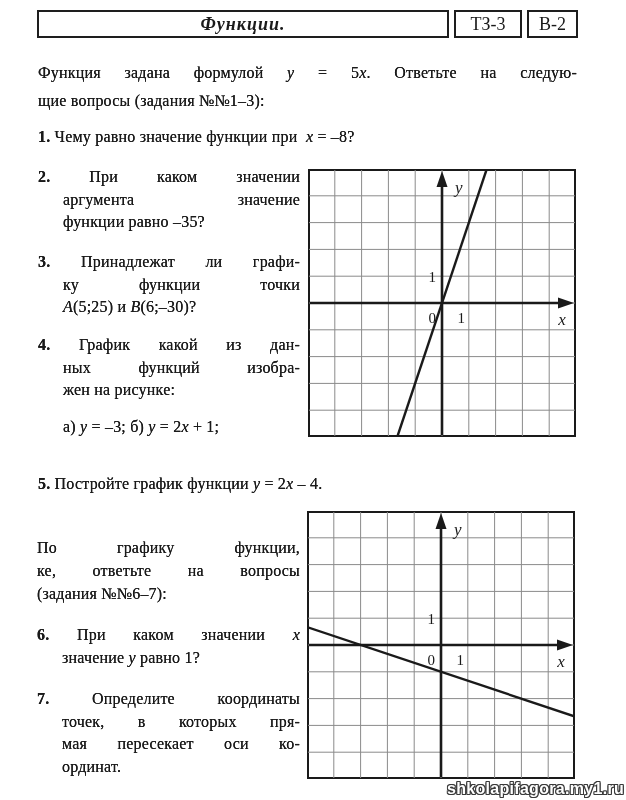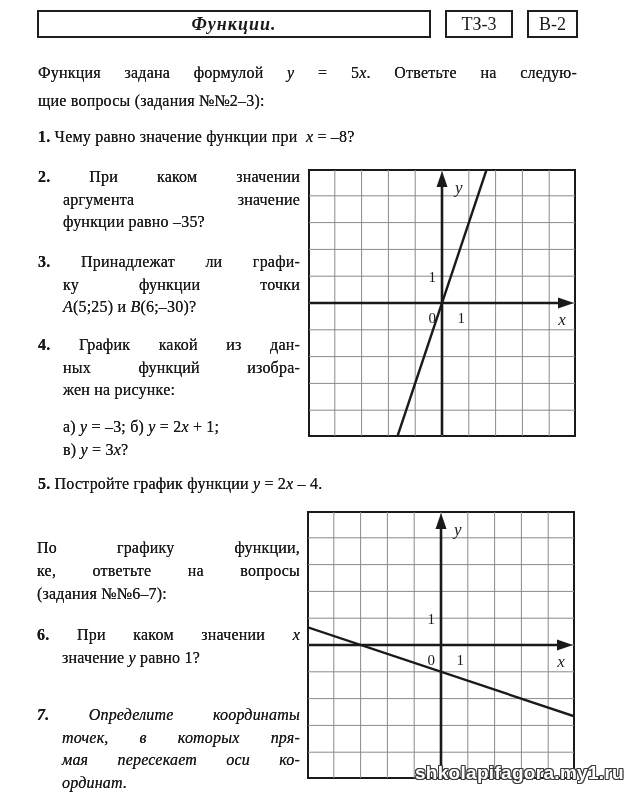--- a/index.html
+++ b/index.html
@@ -1,70 +1,70 @@
 <!DOCTYPE html>
 <html><head>
 <meta charset="utf-8">
 <style>
   html,body{margin:0;padding:0;background:#fff;}
   .page{
     position:relative;width:626px;height:800px;background:#ffffff;overflow:hidden;
     font-family:"Liberation Serif","DejaVu Serif",serif;color:#1a1a1a;
   }
   
-  .hdr{position:absolute;left:37px;top:10px;width:541px;height:28px;display:flex;gap:14px;}
+  .hdr{position:absolute;left:37px;top:10px;width:541px;height:28px;display:flex;gap:5px;}
   .hdr-box{border:2px solid #1e1e1e;background:#fff;display:flex;align-items:center;justify-content:center;font-size:18px;}
   .hdr-title{flex:1;font-style:italic;font-weight:bold;letter-spacing:1px;}
   .hdr-code1{width:64px;}
   .hdr-code2{width:47px;}
   
   .block{position:absolute;font-size:16px;line-height:22.5px;letter-spacing:0.2px;
          text-shadow:0 0 0.6px #1a1a1a;}
   .tl{white-space:normal;}
   .tl.j{text-align:justify;text-align-last:justify;}
   .num .tl + .tl{padding-left:25px;}
   #b-intro {left:38px;top:59px;width:539px;line-height:27.5px;}
   #b-q1    {left:38px;top:126px;width:539px;}
   #b-q2    {left:38px;top:166px;width:262px;}
   #b-q3    {left:38px;top:251px;width:262px;}
   #b-q4    {left:38px;top:334px;width:262px;}
   #b-q4opts{left:63px;top:415px;width:242px;line-height:23px;}
   #b-q5    {left:38px;top:473px;width:539px;}
   #b-para2 {left:37px;top:496px;width:263px;line-height:23.2px;margin-top:40px;}
   #b-q6    {left:37px;top:624px;width:263px;}
-  #b-q7    {left:37px;top:704px;width:263px;font-style:italic;}
+  #b-q7    {left:37px;top:688px;width:263px;}
   
   svg.graph{position:absolute;}
   #graph1{left:308px;top:169px;}
   #graph2{left:307px;top:511px;}
   .axl{font:italic 17px "Liberation Serif",serif;fill:#1a1a1a;}
   .tick{font:15px "Liberation Serif",serif;fill:#1a1a1a;}
   
   .watermark{
-    position:absolute;right:2px;bottom:16px;
-    font-family:"Liberation Sans","DejaVu Sans",sans-serif;font-weight:bold;font-size:19px;
+    position:absolute;right:2px;bottom:2px;
+    font-family:"Liberation Sans","DejaVu Sans",sans-serif;font-weight:bold;font-size:16px;
     color:#ffffff;letter-spacing:0.3px;
     text-shadow:-1px -1px 0 #3a3a3a,1px -1px 0 #3a3a3a,-1px 1px 0 #3a3a3a,1px 1px 0 #3a3a3a,
                  0 -1px 0 #3a3a3a,0 1px 0 #3a3a3a,-1px 0 0 #3a3a3a,1px 0 0 #3a3a3a;
   }
 </style>
 </head>
 <body>
 
 <div class="page">
 
   <div class="hdr">
     <div class="hdr-box hdr-title">Функции.</div>
     <div class="hdr-box hdr-code1">ТЗ-3</div>
     <div class="hdr-box hdr-code2">В-2</div>
   </div>
 
   <div class="block" id="b-intro">
       <div class="tl j">Функция задана формулой <i>y</i> = 5<i>x</i>. Ответьте на следую-</div>
-      <div class="tl">щие вопросы (задания №№2–3):</div>
+      <div class="tl">щие вопросы (задания №№1–3):</div>
     </div>
   <div class="block num" id="b-q1">
       <div class="tl"><b>1.</b> Чему равно значение функции при &nbsp;<i>x</i> = –8?</div>
     </div>
   <div class="block num" id="b-q2">
       <div class="tl j"><b>2.</b> При каком значении</div>
       <div class="tl j">аргумента значение</div>
       <div class="tl">функции равно –35?</div>
     </div>
   <div class="block num" id="b-q3">
@@ -72,21 +72,20 @@
       <div class="tl j">ку функции точки</div>
       <div class="tl"><i>A</i>(5;25) и <i>B</i>(6;–30)?</div>
     </div>
   <div class="block num" id="b-q4">
       <div class="tl j"><b>4.</b> График какой из дан-</div>
       <div class="tl j">ных функций изобра-</div>
       <div class="tl">жен на рисунке:</div>
     </div>
   <div class="block" id="b-q4opts">
       <div class="tl">а) <i>y</i> = –3; б) <i>y</i> = 2<i>x</i> + 1;</div>
-      <div class="tl">в) <i>y</i> = 3<i>x</i>?</div>
     </div>
   <div class="block num" id="b-q5">
       <div class="tl"><b>5.</b> Постройте график функции <i>y</i> = 2<i>x</i> – 4.</div>
     </div>
   <div class="block" id="b-para2">
       <div class="tl j">По графику функции,</div>
       <div class="tl j">ке, ответьте на вопросы</div>
       <div class="tl">(задания №№6–7):</div>
     </div>
   <div class="block num" id="b-q6">

